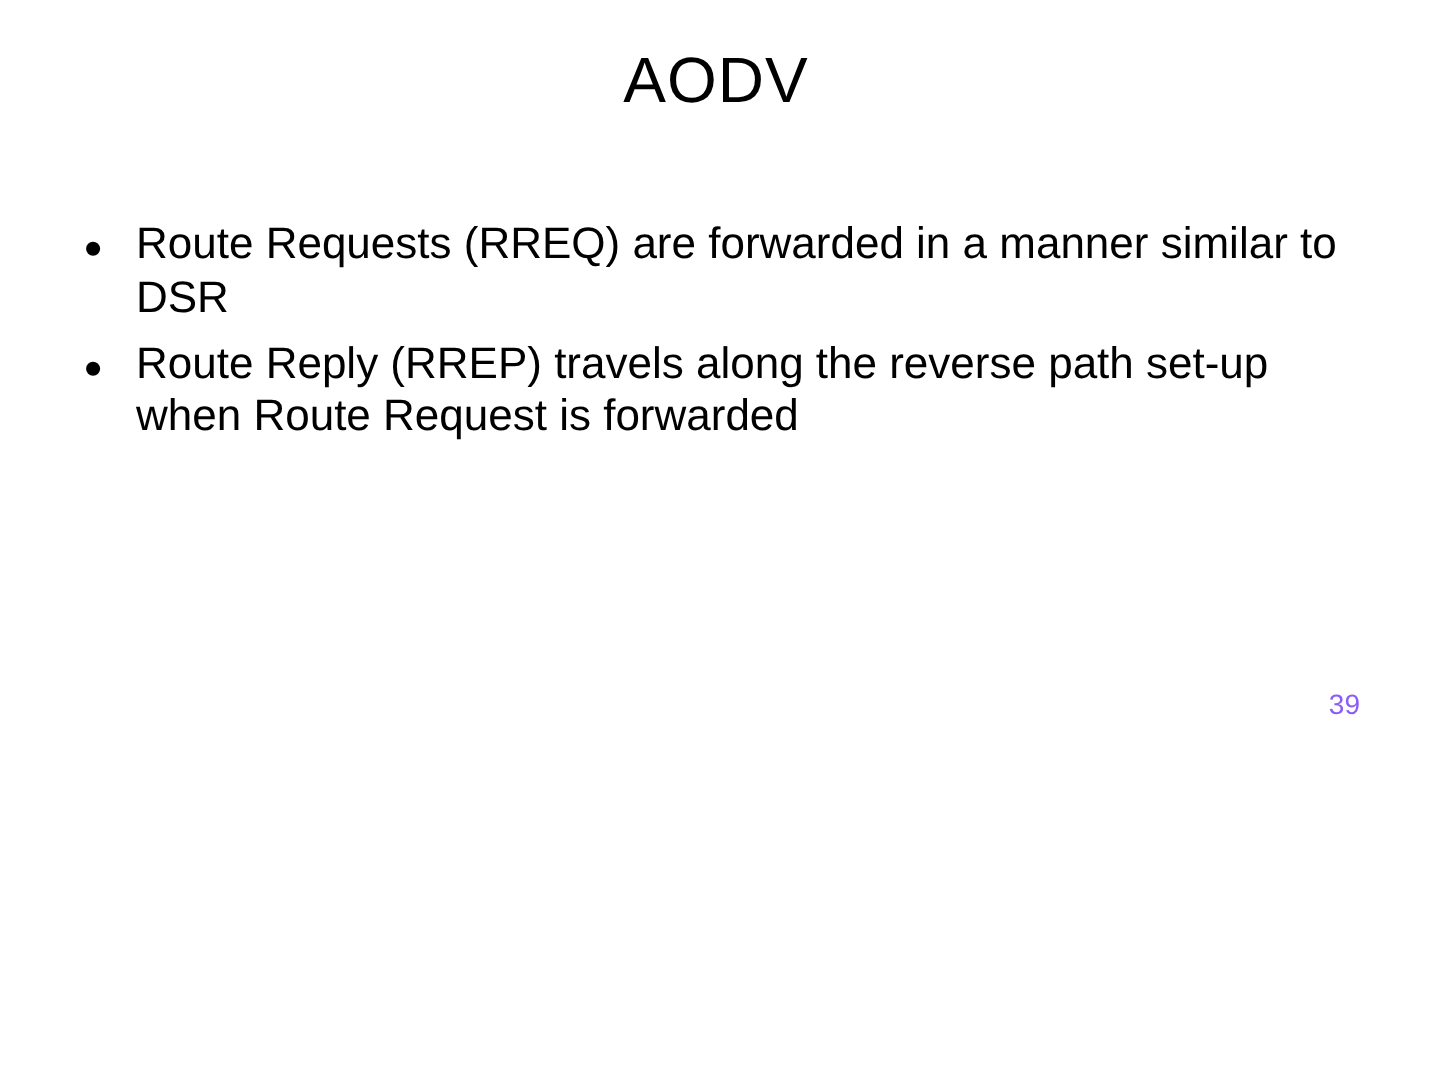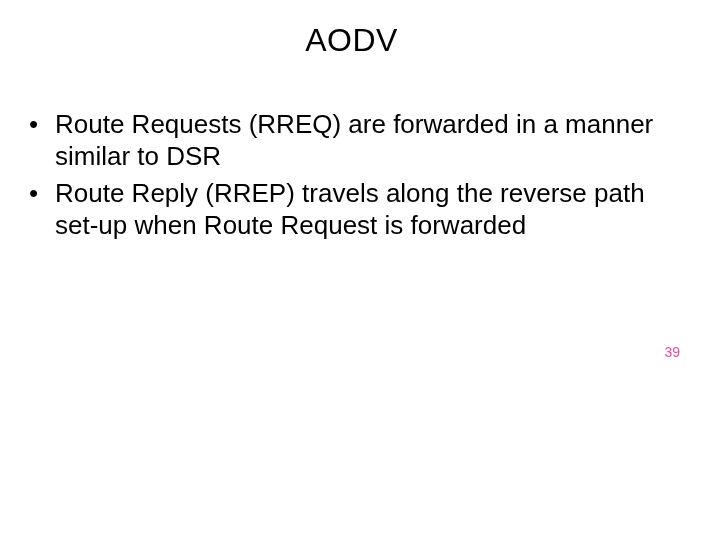--- a/index.html
+++ b/index.html
@@ -1,34 +1,34 @@
 <!DOCTYPE html>
 <html><head>
 <meta charset="utf-8">
 <style>
   * { margin: 0; padding: 0; box-sizing: border-box; }
   html, body { width: 720px; height: 540px; background: #ffffff; font-family: Arial, Helvetica, sans-serif; color: #000; }
   .slide {
     width: 720px;
     height: 384px;
     position: relative;
-    padding: 22px 40px 0 23px;
+    padding: 22px 40px 0 36px;
   }
   .title {
     text-align: center;
     font-size: 32px;
     font-weight: 400;
     margin-top: 0;
     margin-bottom: 50px;
     letter-spacing: 0.5px;
   }
   .bullets {
     list-style: none;
     padding-left: 0;
-    font-size: 26px;
+    font-size: 22px;
     line-height: 1.22;
   }
   .bullets li {
     position: relative;
     padding-left: 32px;
     margin-bottom: 6px;
   }
   .bullets li::before {
     content: "•";
     position: absolute;
@@ -44,21 +44,21 @@
     width: 100%;
     text-align: center;
     font-size: 14px;
     color: #000;
   }
   .footer-right {
     position: absolute;
     bottom: 24px;
     right: 40px;
     font-size: 14px;
-    color: #ec4899;
+    color: #8b5cf6;
   }
 </style>
 </head>
 <body>
 
 <div class="slide">
   <h1 class="title">AODV</h1>
   <ul class="bullets">
     <li>Route Requests (RREQ) are forwarded in a manner similar to DSR</li>
     <li>Route Reply  (RREP) travels along the reverse path set-up when Route Request is forwarded</li>

